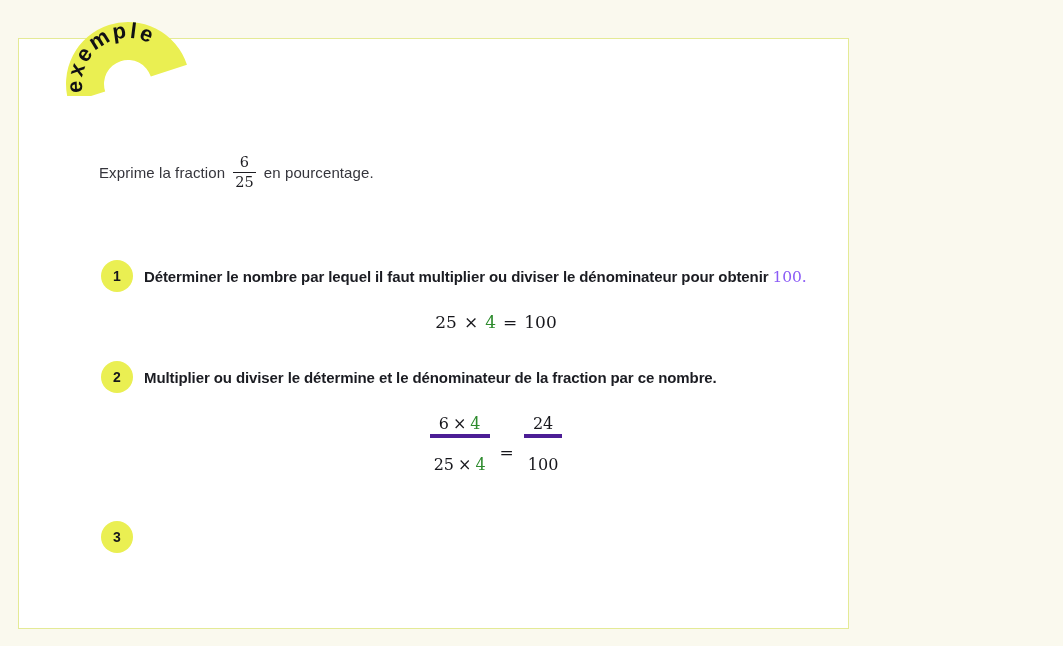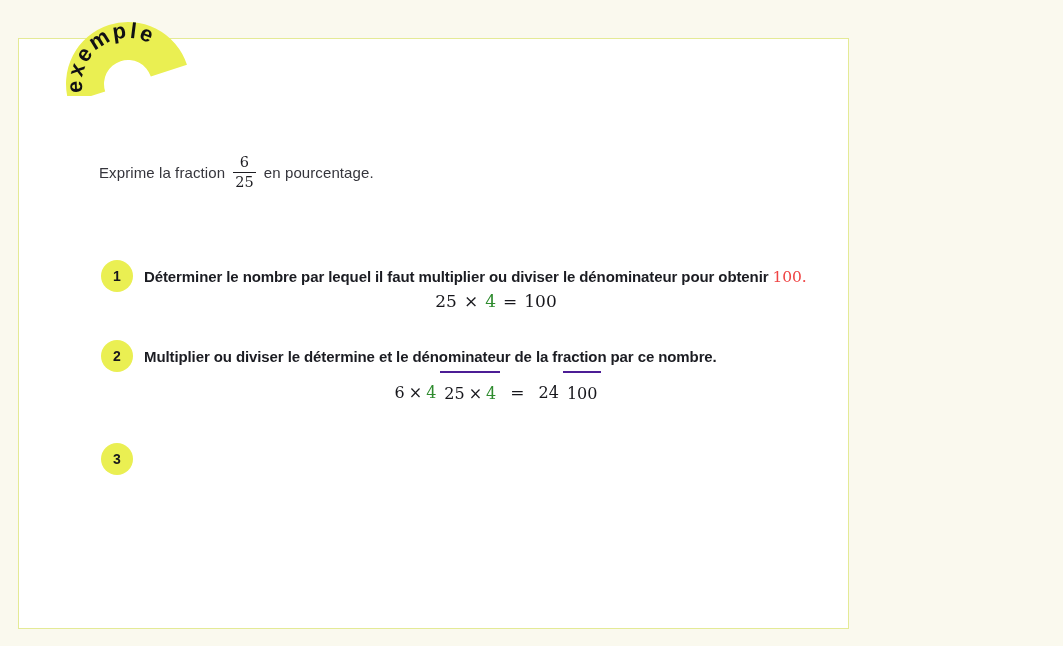--- a/index.html
+++ b/index.html
@@ -66,41 +66,41 @@
     color: #1b1c22;
     font-size: 15px;
     line-height: 24px;
     letter-spacing: -0.1px;
   }
   .step-body {
     color: #3a3a41;
     font-size: 15px;
     line-height: 24px;
   }
-  .serif { font-family: "DejaVu Serif", serif; color: #ef4444; }
+  .serif { font-family: "DejaVu Serif", serif; color: #8b5cf6; }
   .green { color: #2e8b2e; }
   .title-math { font-weight: 400; font-size: 15.5px; }
   .math-line {
     text-align: center;
-    margin-top: 2px;
+    margin-top: 23px;
     font-family: "DejaVu Serif", serif;
     font-size: 17px;
     color: #17171c;
   }
   .mx { margin: 0 7px; }
   .mxs { margin: 0 4px; }
   .eq-row { display: inline-flex; align-items: center; }
   .frac {
     display: inline-flex;
-    flex-direction: row;
+    flex-direction: column;
     align-items: center;
     font-size: 16px;
     line-height: 1.35;
   }
-  .frac .den { border-top: 2px solid #4c1d95; padding: 10px 4px; }
+  .frac .den { border-top: 4px solid #4c1d95; padding: 16px 4px; }
   .frac .num { padding: 0 4px; }
   .eq-sign { margin: 0 10px; font-size: 17px; }
 </style>
 </head>
 <body>
 
 <div class="content-box">
 
   <div class="intro">
     <span>Exprime la fraction</span>

